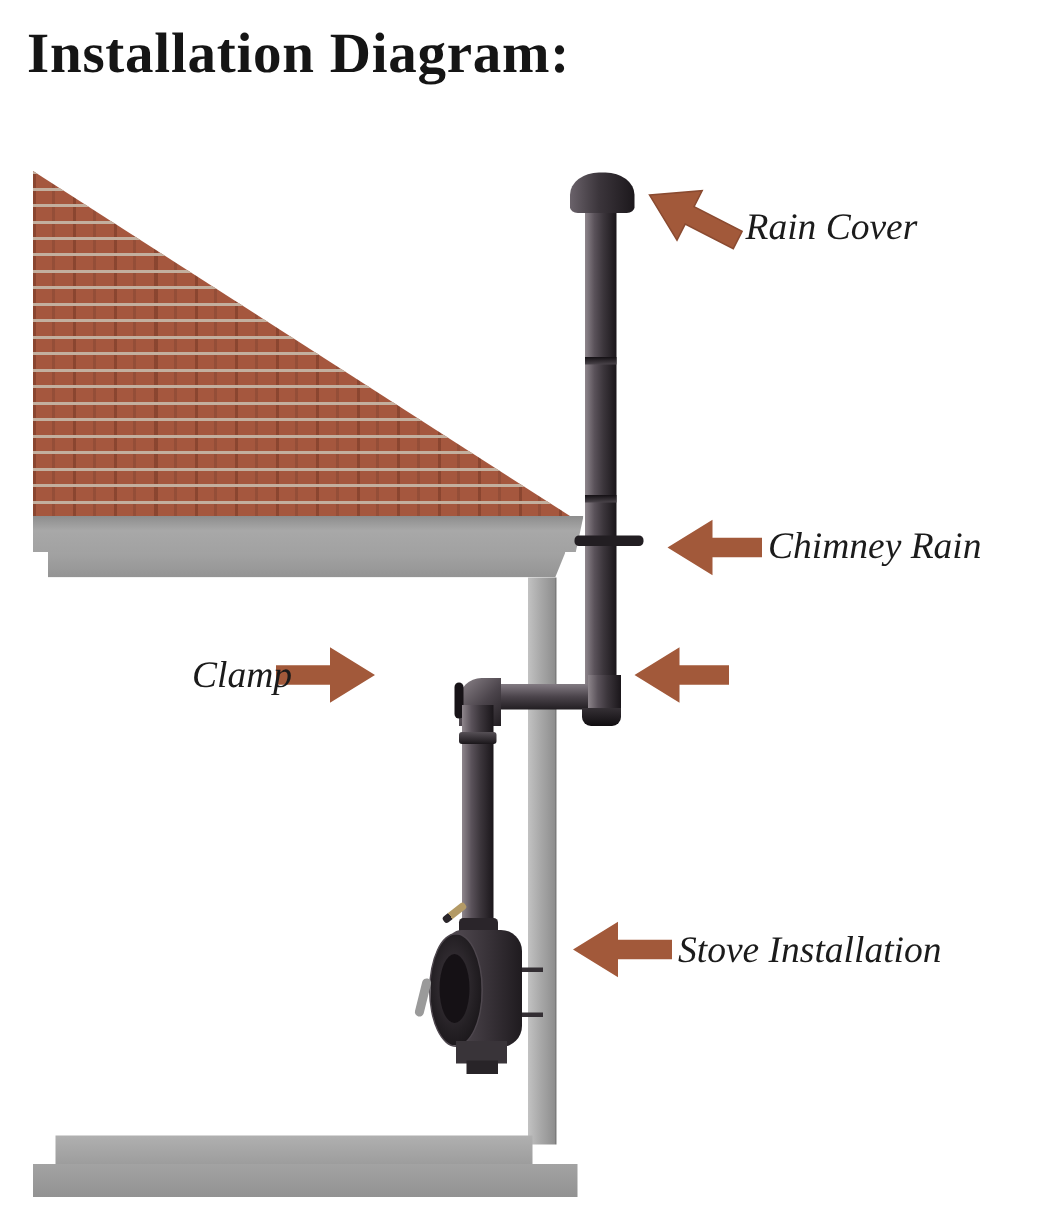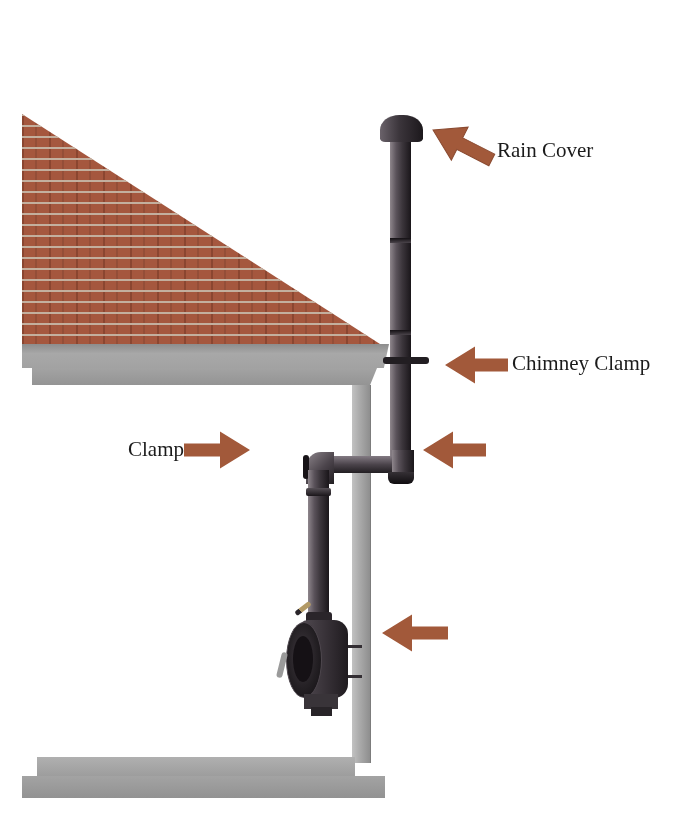--- a/index.html
+++ b/index.html
@@ -16,24 +16,25 @@
     left: 18px;
     top: 14px;
     font-size: 38px;
     font-weight: 600;
     color: #151515;
     letter-spacing: 0.5px;
     margin: 0;
   }
   .callout {
     position: absolute;
-    font-size: 21px;
+    font-size: 25px;
     color: #1b1b1b;
     white-space: nowrap;
     line-height: 1.05;
+    font-style: italic;
   }
   
   .brick-gable {
     position: absolute;
     left: 22px; top: 114px;
     width: 358px; height: 230px;
     clip-path: polygon(0 0, 100% 100%, 0 100%);
     background-color: #a5573e;
     background-image:
       repeating-linear-gradient(180deg, #c3af9e 0 2px, transparent 2px 11px),
@@ -212,20 +213,21 @@
     position: absolute;
     left: 0; top: 0;
     pointer-events: none;
   }
 </style>
 </head>
 <body>
 
 <div class="stage">
 
+  <h1 class="title">Installation Diagram:</h1>
 
   <div class="brick-gable"></div>
   <div class="fascia-top"></div>
   <div class="fascia-bottom"></div>
   <div class="wall-column"></div>
   <div class="floor-step"></div>
   <div class="floor-base"></div>
 
   <div class="chimney-pipe pipe-vert">
     <div class="pipe-seam" style="top:98px"></div>
@@ -265,16 +267,17 @@
     </g>
     <g transform="translate(423,450)">
       <polygon points="0,0 30,-18.5 30,-6.5 63,-6.5 63,6.5 30,6.5 30,18.5" fill="#a2593a"></polygon>
     </g>
     <g transform="translate(382,633)">
       <polygon points="0,0 30,-18.5 30,-6.5 66,-6.5 66,6.5 30,6.5 30,18.5" fill="#a2593a"></polygon>
     </g>
   </svg>
 
   <div class="callout" style="left:497px; top:139px;">Rain Cover</div>
-  <div class="callout" style="left:512px; top:352px;">Chimney Clamp</div>
+  <div class="callout" style="left:512px; top:352px;">Chimney Rain</div>
   <div class="callout" style="left:128px; top:438px;">Clamp</div>
+  <div class="callout" style="left:452px; top:621px;">Stove Installation</div>
 
 </div>
 
 </body></html>

